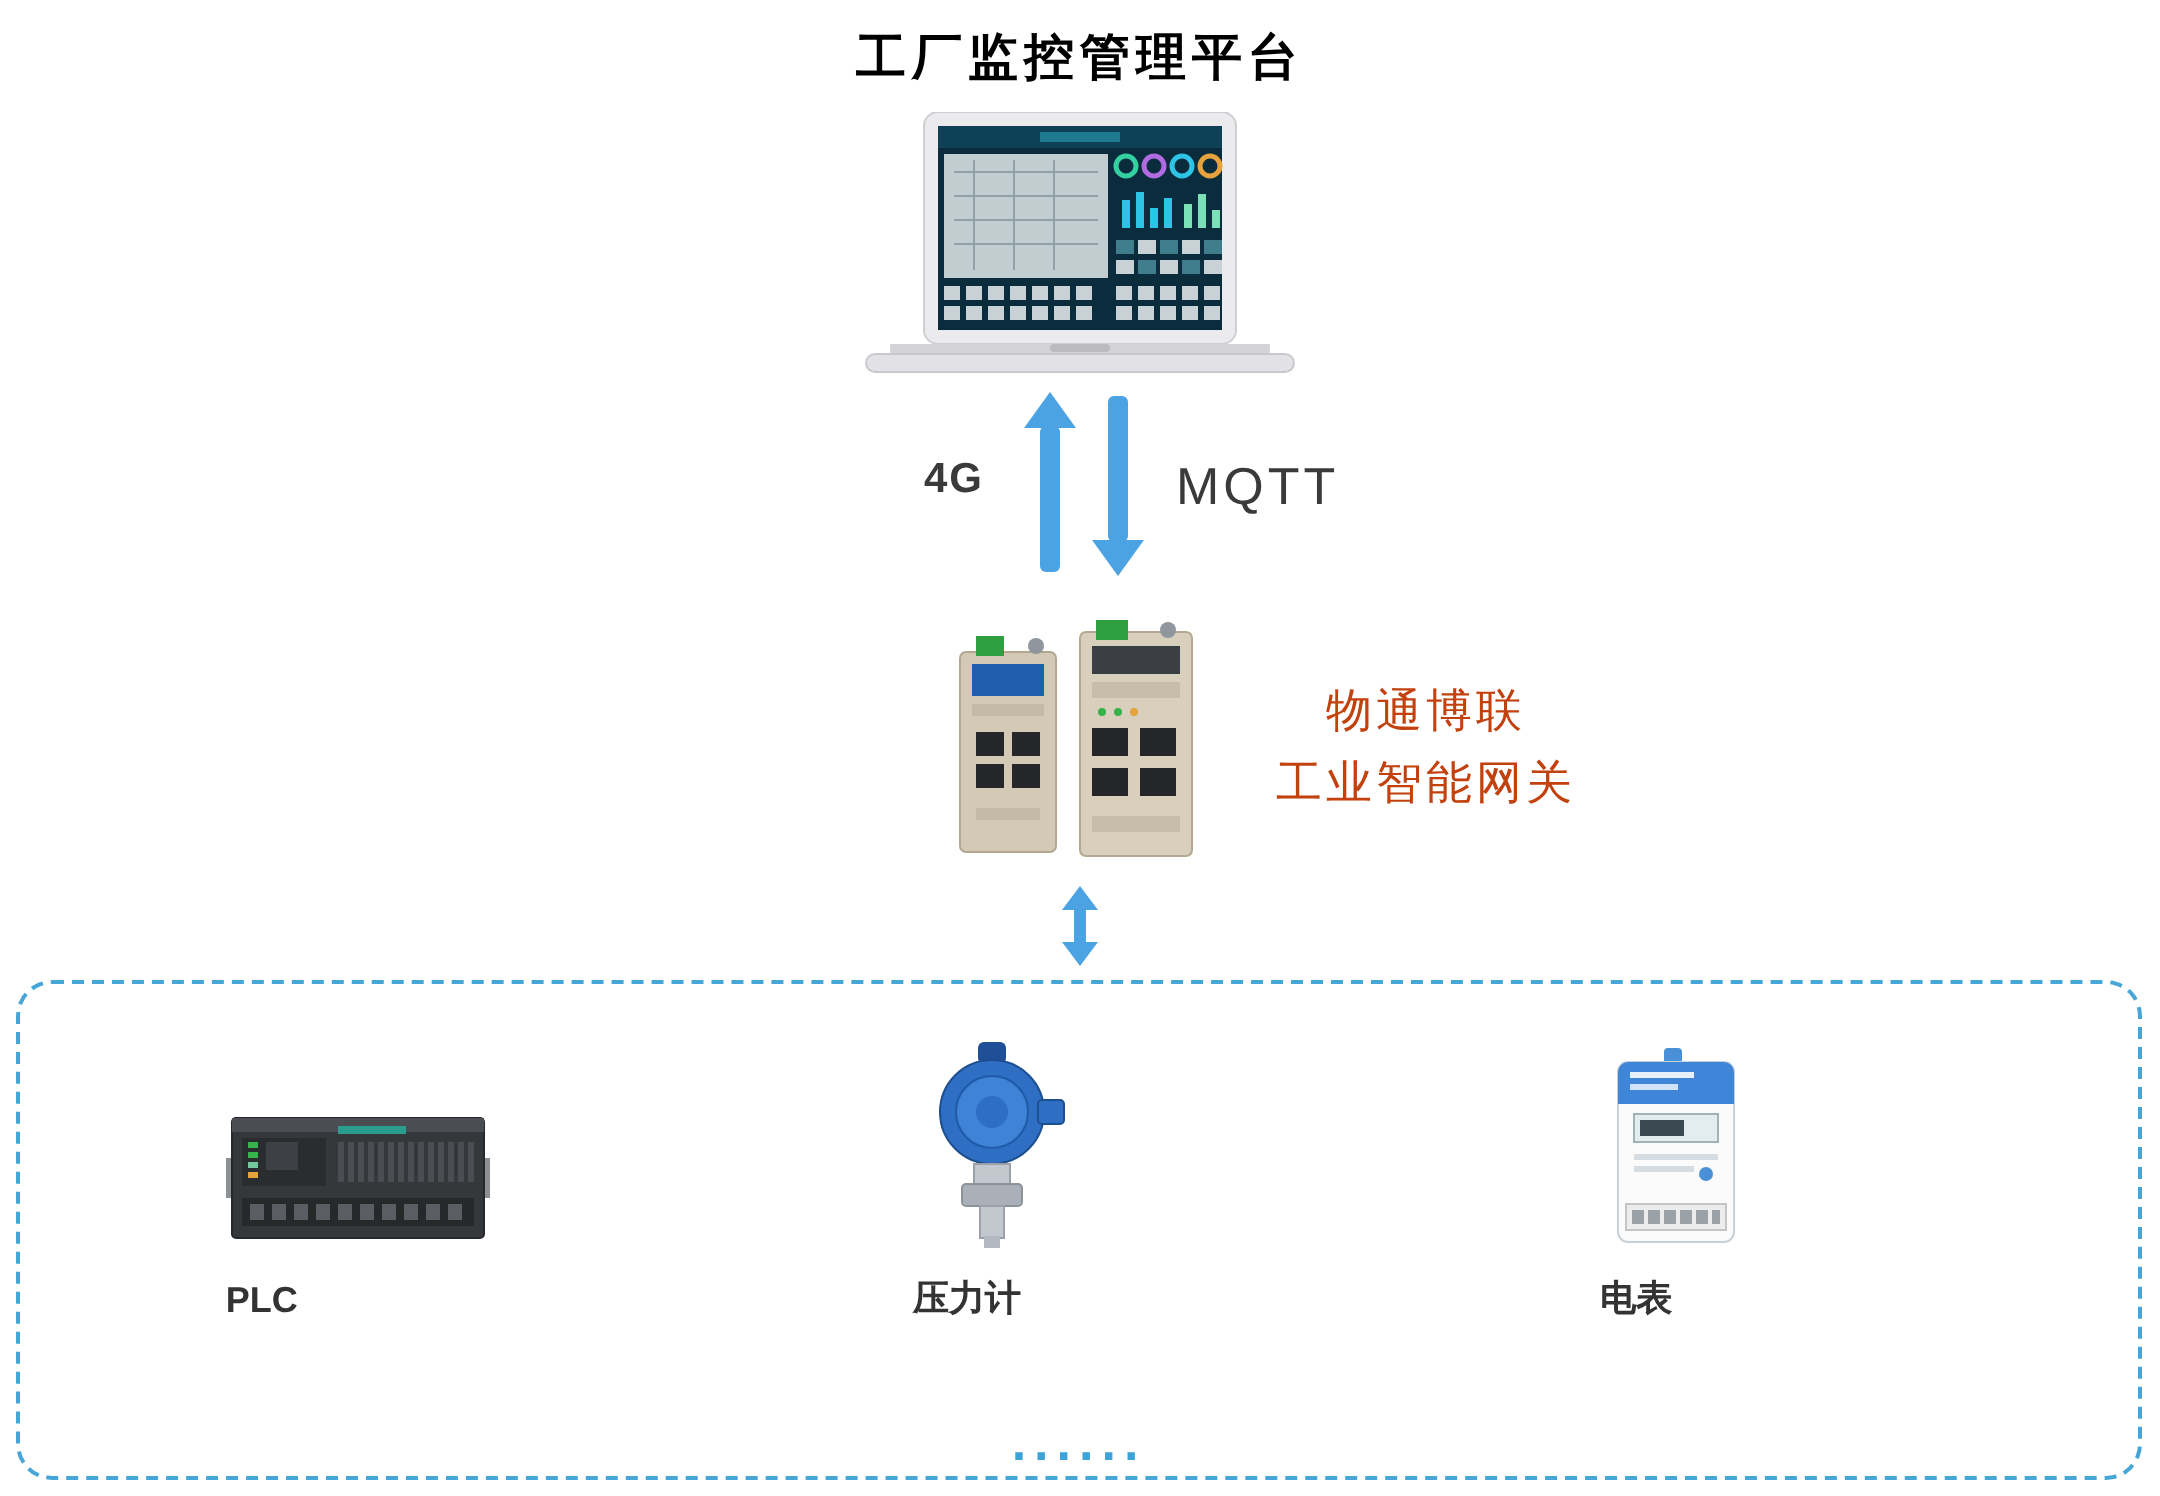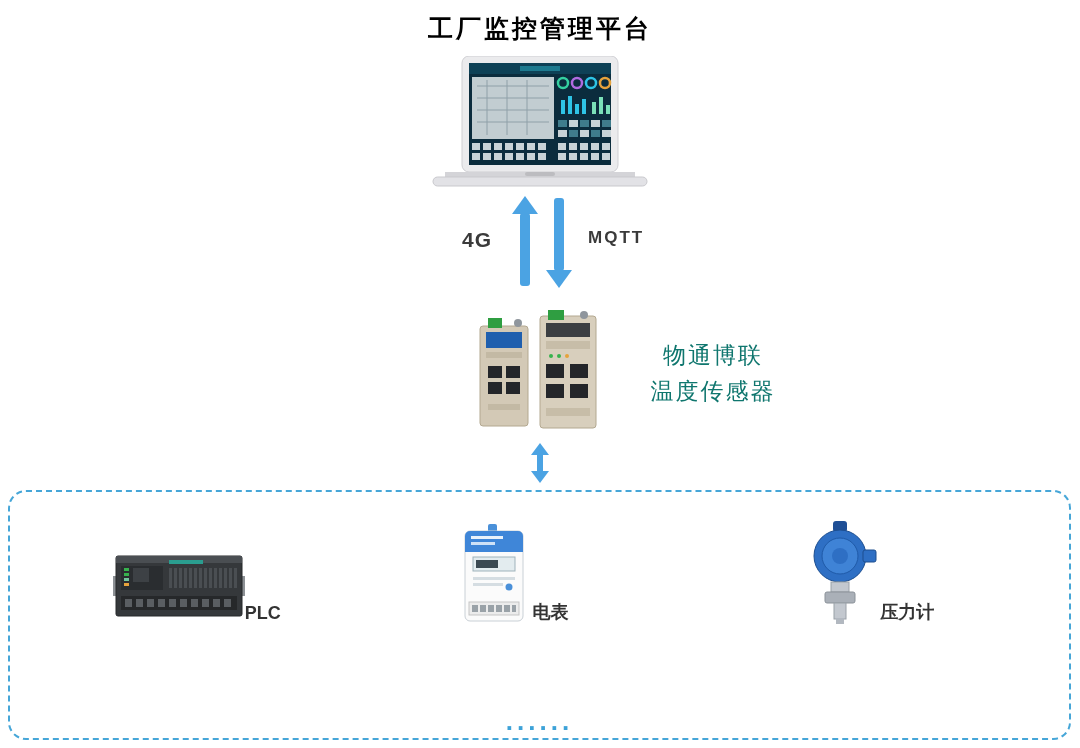--- a/index.html
+++ b/index.html
@@ -7,36 +7,36 @@
     position:relative;width:1080px;height:748px;background:#ffffff;
     font-family:"Liberation Sans",sans-serif;overflow:hidden;color:#3a3a3a;
   }
   .title{
     position:absolute;top:12px;left:0;width:100%;text-align:center;
     font-size:25px;font-weight:bold;letter-spacing:3px;color:#000000;
   }
   .laptop{position:absolute;left:50%;margin-left:-115px;top:56px;width:230px;height:132px;}
   .link-arrows{position:absolute;left:512px;top:196px;width:60px;height:92px;}
   .label-4g{position:absolute;left:462px;top:228px;font-size:21px;font-weight:bold;letter-spacing:1px;}
-  .label-mqtt{position:absolute;left:588px;top:228px;font-size:17px;font-weight:bold;letter-spacing:2px;}
+  .label-mqtt{position:absolute;left:588px;top:228px;font-size:26px;font-weight:normal;letter-spacing:2px;}
   .gateway{position:absolute;left:478px;top:310px;width:132px;height:122px;}
   .gateway-label{
     position:absolute;left:618px;top:338px;width:190px;text-align:center;
-    font-size:23px;font-weight:500;line-height:1.55;color:#0f766e;letter-spacing:2px;
+    font-size:23px;font-weight:500;line-height:1.55;color:#c2410c;letter-spacing:2px;
   }
   .updown{position:absolute;left:531px;top:443px;width:18px;height:40px;}
   .devices-box{
     position:absolute;left:8px;top:490px;width:1063px;height:250px;
     border:2px dashed #46a6d8;border-radius:18px;box-sizing:border-box;background:#ffffff;
   }
   .devices-row{
     display:flex;justify-content:space-around;align-items:flex-end;
     padding:28px 14px 0 14px;
   }
-  .device{display:flex;align-items:flex-end;width:166px;}
+  .device{display:flex;flex-direction:column;align-items:flex-start;width:166px;}
   .device-art{height:104px;display:flex;align-items:flex-end;justify-content:center;}
   .device-label{margin-top:13px;font-size:18px;font-weight:bold;color:#333333;white-space:nowrap;}
   .more-dots{
     position:absolute;bottom:4px;left:0;width:100%;text-align:center;
     color:#3da2d8;font-size:26px;font-weight:bold;letter-spacing:4px;line-height:1;
   }
 </style>
 </head>
 <body>
 
@@ -149,21 +149,21 @@
       <circle cx="89" cy="46" r="2" fill="#e6a23c"></circle>
       <rect x="68" y="54" width="18" height="14" fill="#24262a"></rect>
       <rect x="92" y="54" width="18" height="14" fill="#24262a"></rect>
       <rect x="68" y="74" width="18" height="14" fill="#24262a"></rect>
       <rect x="92" y="74" width="18" height="14" fill="#24262a"></rect>
       <rect x="68" y="98" width="44" height="8" fill="#c7bda8"></rect>
     </svg>
   </div>
   <div class="gateway-label">
     <div>物通博联</div>
-    <div>温度传感器</div>
+    <div>工业智能网关</div>
   </div>
 
   <div class="updown">
     <svg width="18" height="40" viewBox="0 0 18 40">
       <g fill="#4ba3e3">
         <polygon points="9,0 0,12 18,12"></polygon>
         <rect x="6" y="11" width="6" height="18"></rect>
         <polygon points="9,40 0,28 18,28"></polygon>
       </g>
     </svg>
@@ -215,20 +215,37 @@
           <rect x="100" y="49" width="7" height="8"></rect>
                 <rect x="111" y="49" width="7" height="8"></rect>
             </g>
           </svg>
         </span>
         <div class="device-label">PLC</div>
       </div>
 
       <div class="device">
         <span class="device-art">
+          <svg width="80" height="104" viewBox="0 0 80 104">
+            <rect x="33" y="1" width="14" height="11" rx="3" fill="#1f4f96"></rect>
+            <circle cx="40" cy="36" r="26" fill="#2e6fc4" stroke="#1d4e8f"></circle>
+            <circle cx="40" cy="36" r="18" fill="#3f83d6" stroke="#1f5aa8"></circle>
+            <circle cx="40" cy="36" r="8" fill="#2e6fc4"></circle>
+            <rect x="63" y="30" width="13" height="12" rx="2" fill="#2e6fc4" stroke="#1d4e8f"></rect>
+            <rect x="31" y="62" width="18" height="10" fill="#c3c8cf" stroke="#9aa1a8"></rect>
+            <rect x="25" y="72" width="30" height="11" rx="2" fill="#aab0b8" stroke="#8b9299"></rect>
+            <rect x="34" y="83" width="12" height="16" fill="#c3c8cf" stroke="#9aa1a8"></rect>
+            <rect x="36" y="98" width="8" height="6" fill="#b2b8c0"></rect>
+          </svg>
+        </span>
+        <div class="device-label">压力计</div>
+      </div>
+
+      <div class="device">
+        <span class="device-art">
           <svg width="76" height="100" viewBox="0 0 76 100">
             <rect x="32" y="0" width="9" height="9" rx="2" fill="#4a90d9"></rect>
             <rect x="9" y="7" width="58" height="90" rx="5" fill="#fbfbfb" stroke="#c9d0d6"></rect>
             <path d="M9 12 a5 5 0 0 1 5 -5 h48 a5 5 0 0 1 5 5 v16 h-58 z" fill="#3f86d8"></path>
             <rect x="15" y="12" width="32" height="3" fill="#e8f1fb"></rect>
             <rect x="15" y="18" width="24" height="3" fill="#cfe2f7"></rect>
             <rect x="17" y="33" width="42" height="14" fill="#e3ecef" stroke="#9fb3bb"></rect>
             <rect x="20" y="36" width="22" height="8" fill="#3b4a52"></rect>
             <rect x="17" y="53" width="42" height="3" fill="#d5dde2"></rect>
             <rect x="17" y="59" width="30" height="3" fill="#d5dde2"></rect>
@@ -240,37 +257,20 @@
               <rect x="32" y="81" width="6" height="7"></rect>
                 <rect x="40" y="81" width="6" height="7"></rect>
               <rect x="48" y="81" width="6" height="7"></rect>
                 <rect x="56" y="81" width="4" height="7"></rect>
             </g>
           </svg>
         </span>
         <div class="device-label">电表</div>
       </div>
 
-      <div class="device">
-        <span class="device-art">
-          <svg width="80" height="104" viewBox="0 0 80 104">
-            <rect x="33" y="1" width="14" height="11" rx="3" fill="#1f4f96"></rect>
-            <circle cx="40" cy="36" r="26" fill="#2e6fc4" stroke="#1d4e8f"></circle>
-            <circle cx="40" cy="36" r="18" fill="#3f83d6" stroke="#1f5aa8"></circle>
-            <circle cx="40" cy="36" r="8" fill="#2e6fc4"></circle>
-            <rect x="63" y="30" width="13" height="12" rx="2" fill="#2e6fc4" stroke="#1d4e8f"></rect>
-            <rect x="31" y="62" width="18" height="10" fill="#c3c8cf" stroke="#9aa1a8"></rect>
-            <rect x="25" y="72" width="30" height="11" rx="2" fill="#aab0b8" stroke="#8b9299"></rect>
-            <rect x="34" y="83" width="12" height="16" fill="#c3c8cf" stroke="#9aa1a8"></rect>
-            <rect x="36" y="98" width="8" height="6" fill="#b2b8c0"></rect>
-          </svg>
-        </span>
-        <div class="device-label">压力计</div>
-      </div>
-
 
 
 
     </div>
     <div class="more-dots">......</div>
   </div>
 
 </div>
 
 </body></html>

